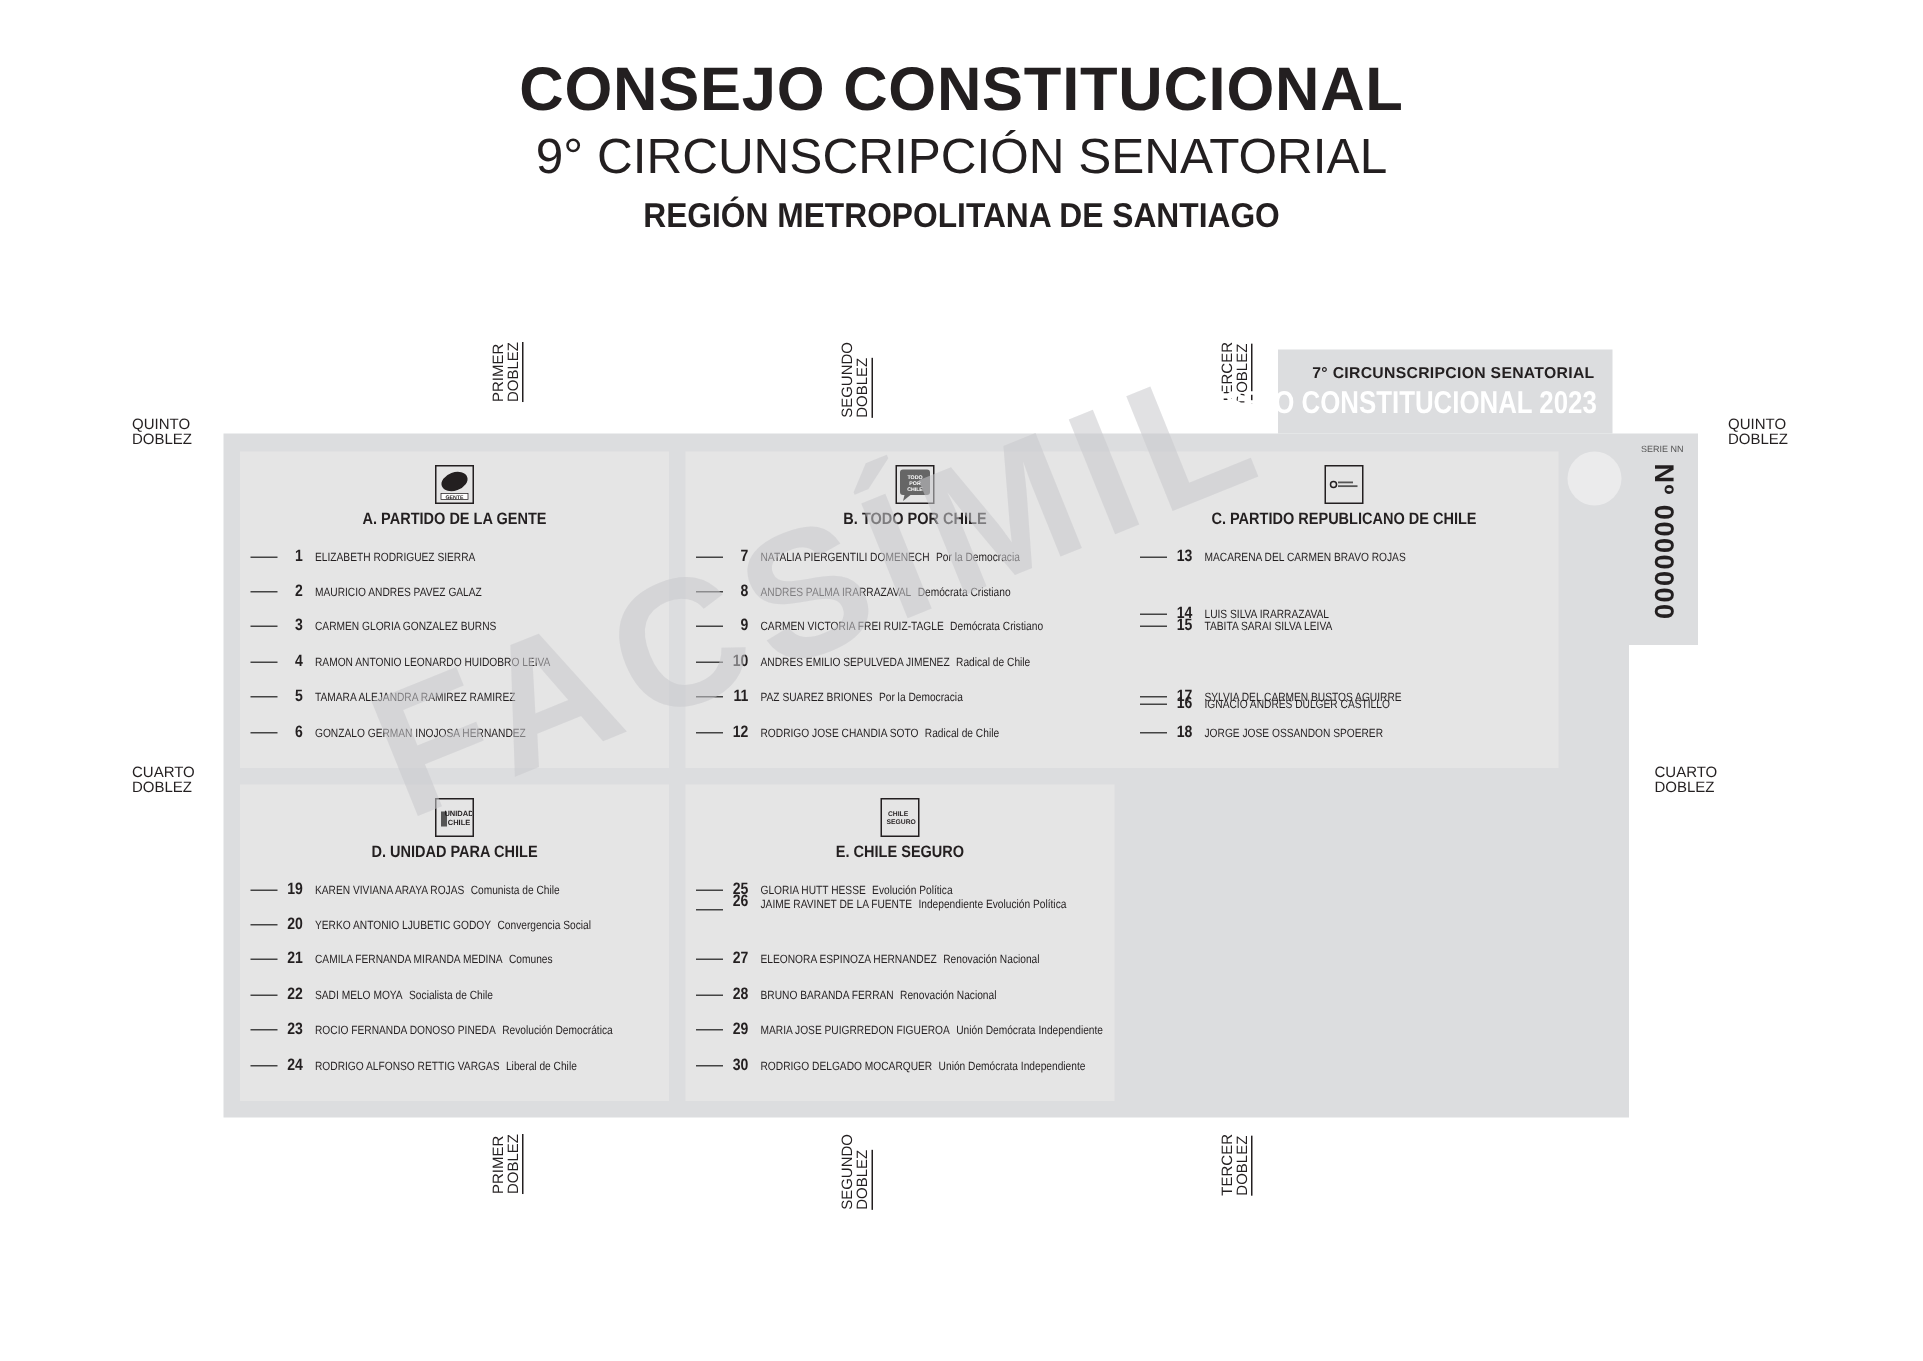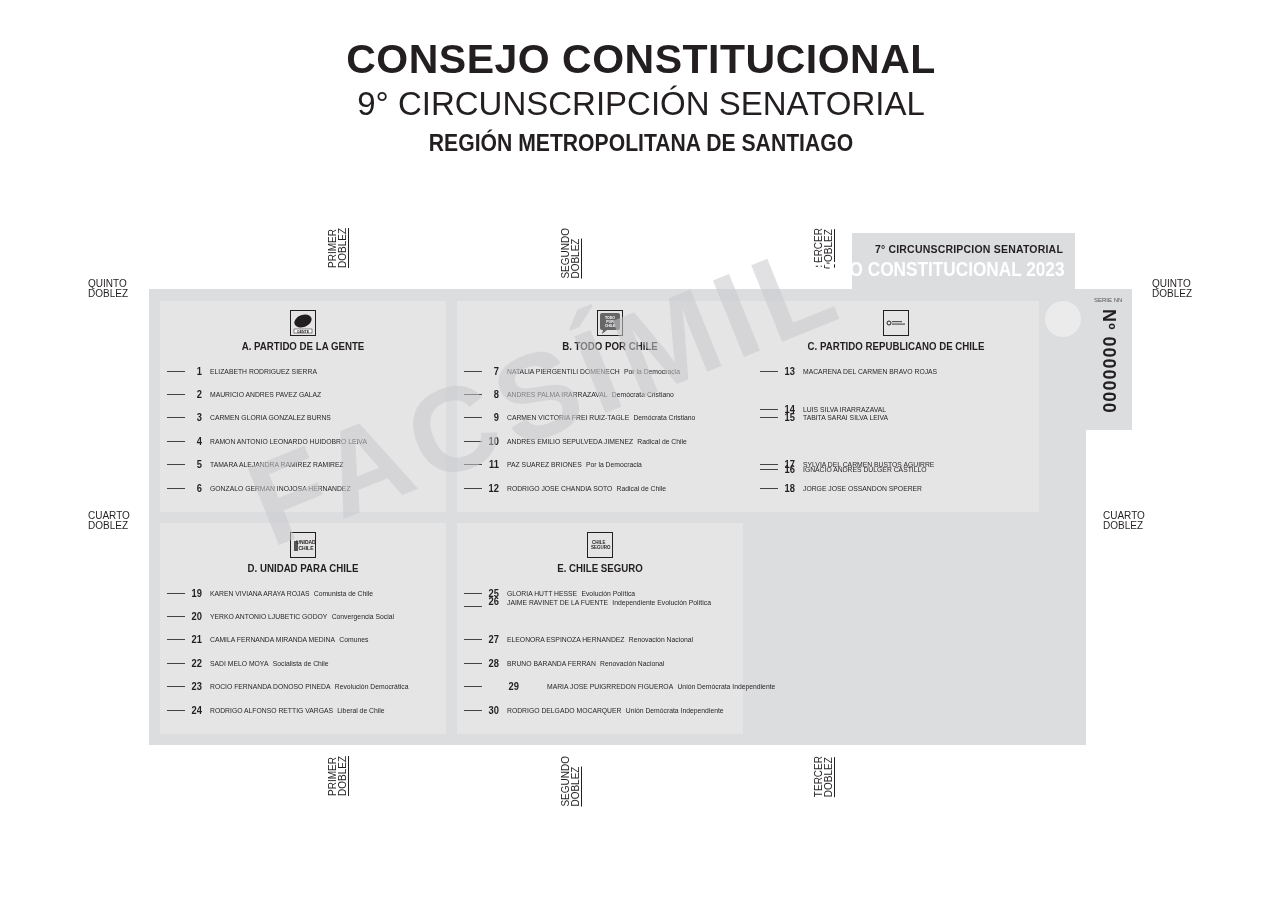--- a/index.html
+++ b/index.html
@@ -288,21 +288,21 @@
   <div class="cand" style="top:109px;">
       <span class="line"></span>
       <span class="num">27</span>
       <span class="name"><span>ELEONORA ESPINOZA HERNANDEZ</span><span class="aff">Renovación Nacional</span></span>
     </div>
   <div class="cand" style="top:133px;align-items:center;">
       <span class="line"></span>
       <span class="num">28</span>
       <span class="name"><span>BRUNO BARANDA FERRAN</span><span class="aff">Renovación Nacional</span></span>
     </div>
-  <div class="cand" style="top:156px;gap:20px;">
+  <div class="cand" style="top:156px;">
       <span class="line"></span>
       <span class="num">29</span>
       <span class="name"><span>MARIA JOSE PUIGRREDON FIGUEROA</span><span class="aff">Unión Demócrata Independiente</span></span>
     </div>
   <div class="cand" style="top:180px;">
       <span class="line"></span>
       <span class="num">30</span>
       <span class="name"><span>RODRIGO DELGADO MOCARQUER</span><span class="aff">Unión Demócrata Independiente</span></span>
     </div>
 </div>

